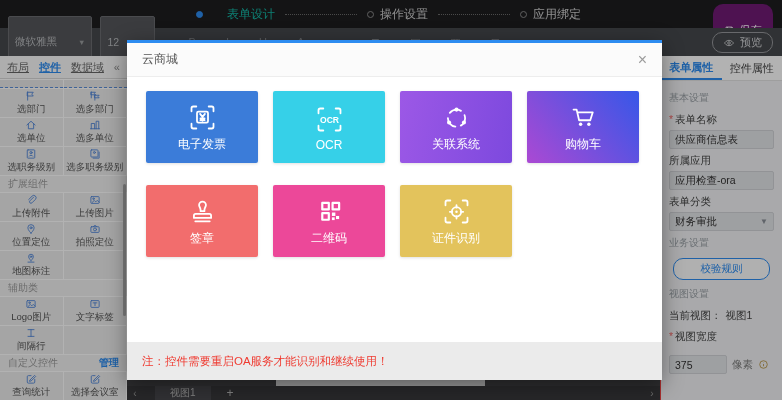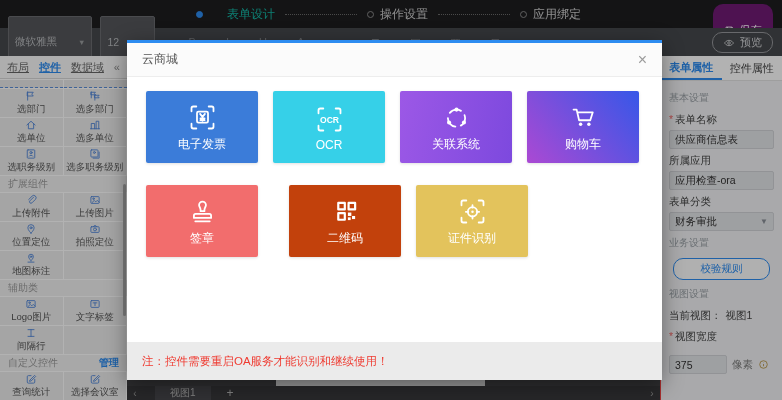--- a/index.html
+++ b/index.html
@@ -86,21 +86,21 @@
          background:#fbfbfb;font-size:12px;color:#555;}
   .mclose{margin-left:auto;color:#9b9b9b;font-size:16px;line-height:1;cursor:pointer;}
   .mbody{flex:1;padding:14px 19px;display:flex;flex-wrap:wrap;gap:22px 15px;align-content:flex-start;}
   .tile{width:112px;height:72px;border-radius:2px;display:flex;flex-direction:column;align-items:center;
         justify-content:center;gap:2px;color:#fff;cursor:pointer;box-shadow:0 1px 3px rgba(0,0,0,.12);}
   .t1{background:#3b7cd9;}
   .t2{background:#36d0e8;}
   .t3{background:linear-gradient(100deg,#9c58e6,#7d49de);}
   .t4{background:linear-gradient(50deg,#ab49d3,#3657e8);}
   .t5{background:#f26d6d;}
-  .t6{background:#c2410c;margin-left:16px;}
+  .t6{background:#ec4899;}
   .t7{background:#e3c35c;}
   .ticon svg{width:33px;height:33px;stroke:#fff;fill:none;stroke-width:2.6;stroke-linecap:round;stroke-linejoin:round;display:block;}
   .tlabel{font-size:12px;}
   .mfoot{height:38px;min-height:38px;background:#ebebeb;display:flex;align-items:center;padding:0 15px;
          font-size:11.5px;color:#ef3b31;}
 </style>
 </head>
 <body>
 
 <svg width="0" height="0" style="position:absolute">

